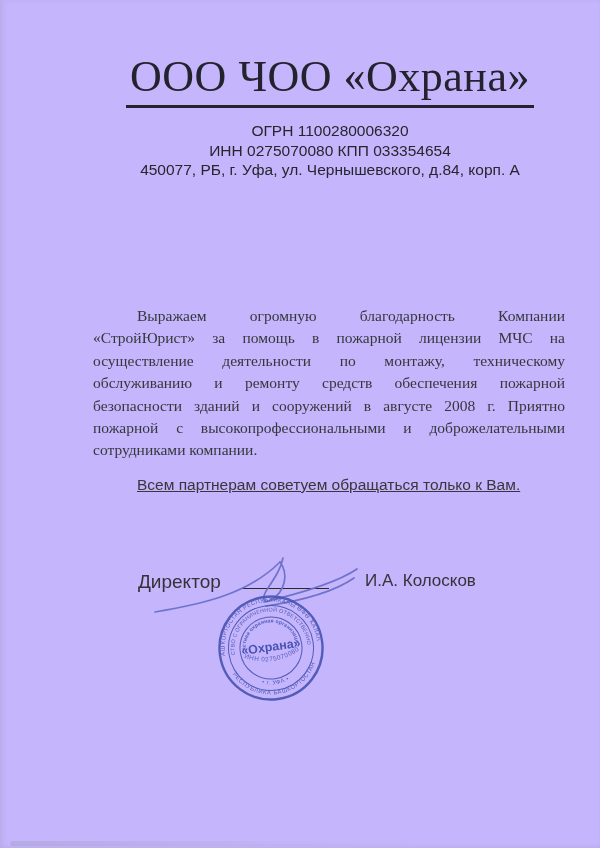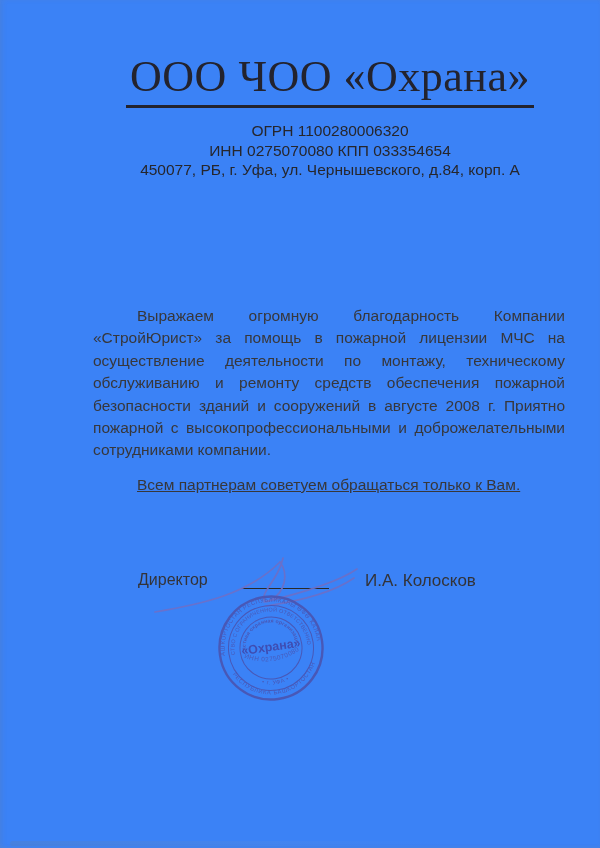--- a/index.html
+++ b/index.html
@@ -1,19 +1,19 @@
 <!DOCTYPE html>
 <html><head>
 <meta charset="utf-8">
 <style>
   html,body{margin:0;padding:0;background:#fff;}
   .page{
     position:relative;
     width:600px;height:848px;
-    background:#3b82f6;
+    background:#c4b5fd;
     overflow:hidden;
     font-family:"Liberation Sans", sans-serif;
     box-shadow: inset 3px 0 4px rgba(120,120,120,.12), inset 0 -2px 3px rgba(150,150,150,.08);
   }
   
   .page::after{
     content:"";position:absolute;left:10px;bottom:2px;width:440px;height:5px;
     background:linear-gradient(90deg, rgba(120,125,120,.18), rgba(160,165,160,.08) 60%, rgba(255,255,255,0));
     border-radius:3px;pointer-events:none;
   }
@@ -42,28 +42,29 @@
     white-space:pre-wrap;
   }
   .body-par{
     position:absolute;top:305px;left:93px;width:472px;
     font-size:15.5px;color:#37373b;
   }
   .body-par .line{
     line-height:22.4px;height:22.4px;
     text-align:justify;text-align-last:justify;
     white-space:nowrap;
+    font-family:Liberation Serif, serif;
   }
   .body-par .line.first{padding-left:44px;}
   .body-par .line.last{text-align-last:left;white-space:normal;}
   .closing-line{
     position:absolute;top:476px;left:137px;
     font-size:15.5px;color:#37373b;text-decoration:underline;
   }
-  .director-label{position:absolute;top:571px;left:138px;font-size:16px;color:#333338;}
+  .director-label{position:absolute;top:571px;left:138px;font-size:19px;color:#333338;}
   .sig-rule{position:absolute;top:588px;left:241px;width:88px;border-top:1.7px solid #2a2a2a;}
   .director-name{position:absolute;top:571px;left:365px;font-size:17px;color:#333338;}
   .signature-svg{position:absolute;top:548px;left:148px;}
   .stamp-svg{position:absolute;top:583px;left:206px;opacity:.92;}
   .stamp-text{font-family:"Liberation Sans", sans-serif;}
 </style>
 </head>
 <body>
 
 <div class="page">

